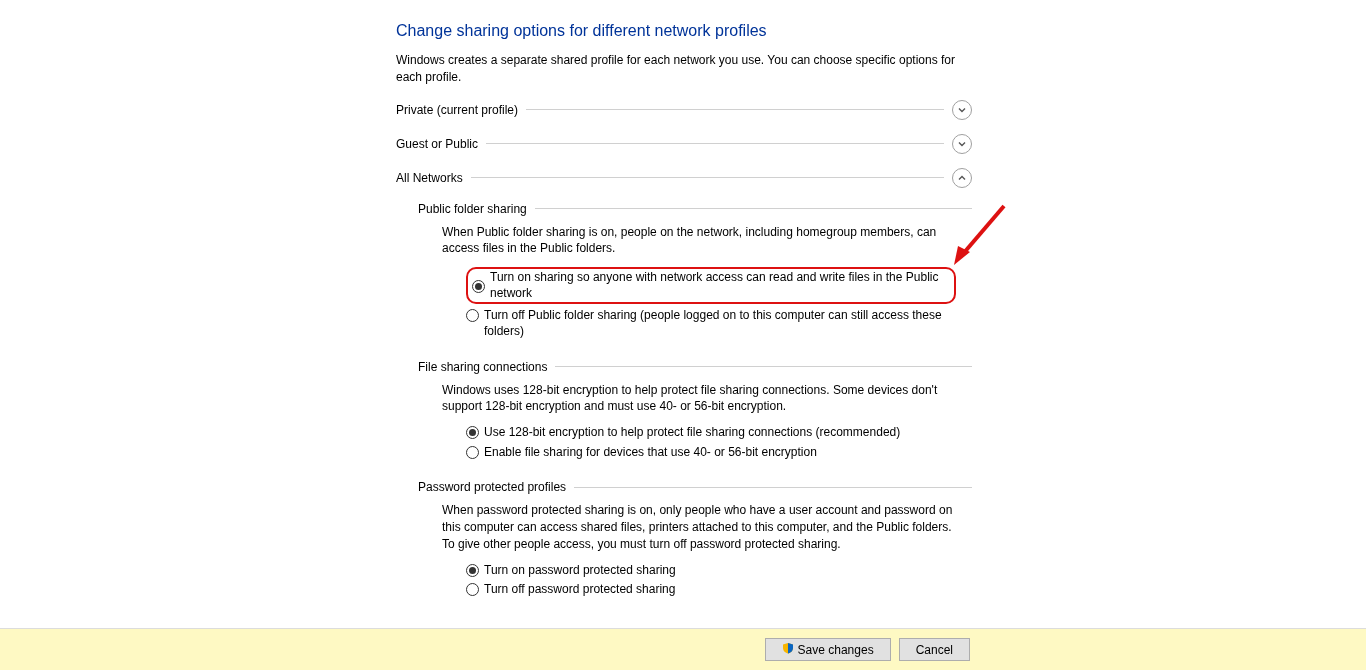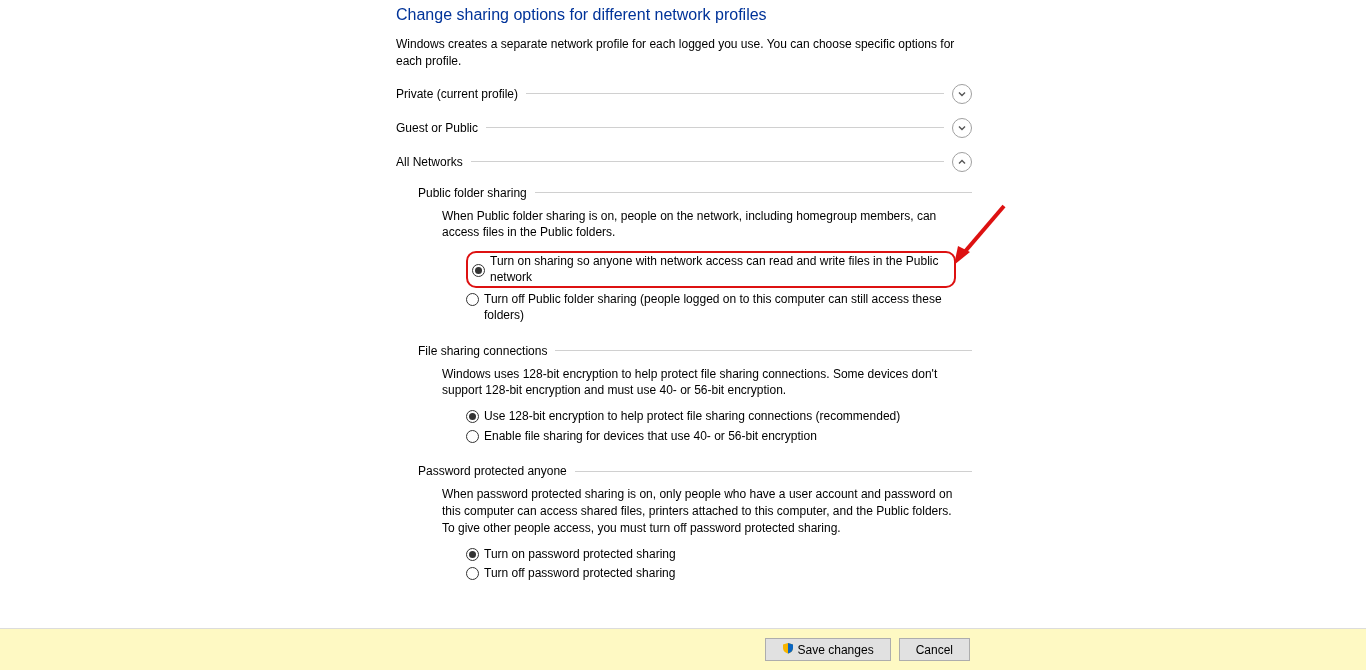--- a/index.html
+++ b/index.html
@@ -10,21 +10,21 @@
     font-family: "Segoe UI", Tahoma, sans-serif;
     font-size: 12px;
     color: #000;
     background: #fff;
     overflow: hidden;
     position: relative;
   }
   .content {
     position: absolute;
     left: 396px;
-    top: 6px;
+    top: 22px;
     width: 576px;
   }
   .page-title {
     color: #003399;
     font-size: 16px;
     margin-bottom: 12px;
   }
   .subtitle {
     margin-bottom: 14px;
     line-height: 1.4;
@@ -167,21 +167,21 @@
   .shield {
     margin-right: 4px;
     display: inline-block;
   }
 </style>
 </head>
 <body>
 
 <div class="content">
   <div class="page-title">Change sharing options for different network profiles</div>
-  <div class="subtitle">Windows creates a separate network profile for each logged you use. You can choose specific options for each profile.</div>
+  <div class="subtitle">Windows creates a separate shared profile for each network you use. You can choose specific options for each profile.</div>
 
   <div class="sect">
     <span class="label">Private (current profile)</span>
     <span class="rule"></span>
     <span class="chev">
       <svg width="10" height="10" viewBox="0 0 10 10">
           <path class="stroke" d="M2 3.5 L5 6.5 L8 3.5"></path>
         </svg>
     </span>
   </div>
@@ -239,21 +239,21 @@
       </div>
       <div class="radio-row">
         <span class="radio"></span>
         <span class="radio-text">Enable file sharing for devices that use 40- or 56-bit encryption</span>
       </div>
     </div>
   </div>
 
   <div class="sub" style="margin-bottom:0">
     <div class="sub-head">
-      <span class="label">Password protected anyone</span>
+      <span class="label">Password protected profiles</span>
       <span class="rule"></span>
     </div>
     <div class="desc">When password protected sharing is on, only people who have a user account and password on this computer can access shared files, printers attached to this computer, and the Public folders. To give other people access, you must turn off password protected sharing.</div>
     <div class="opts">
       <div class="radio-row">
         <span class="radio selected"></span>
         <span class="radio-text">Turn on password protected sharing</span>
       </div>
       <div class="radio-row">
         <span class="radio"></span>

